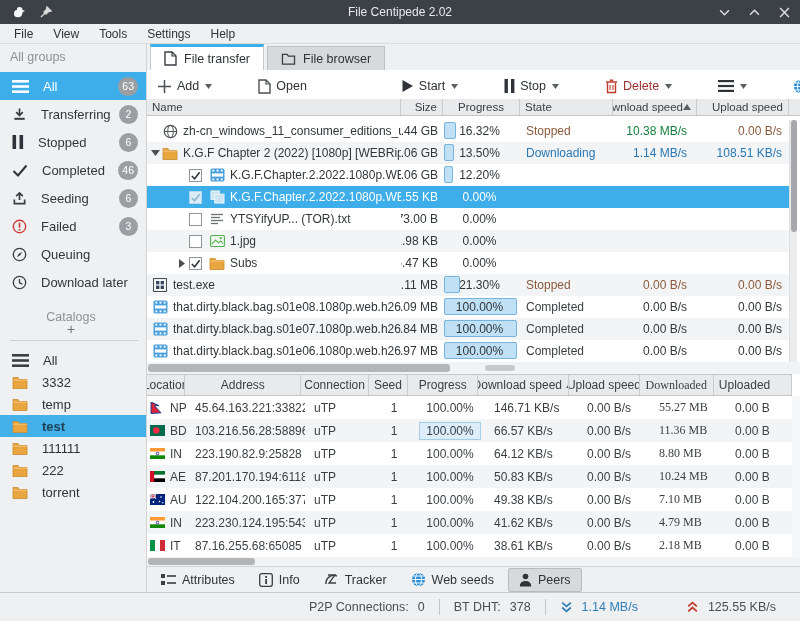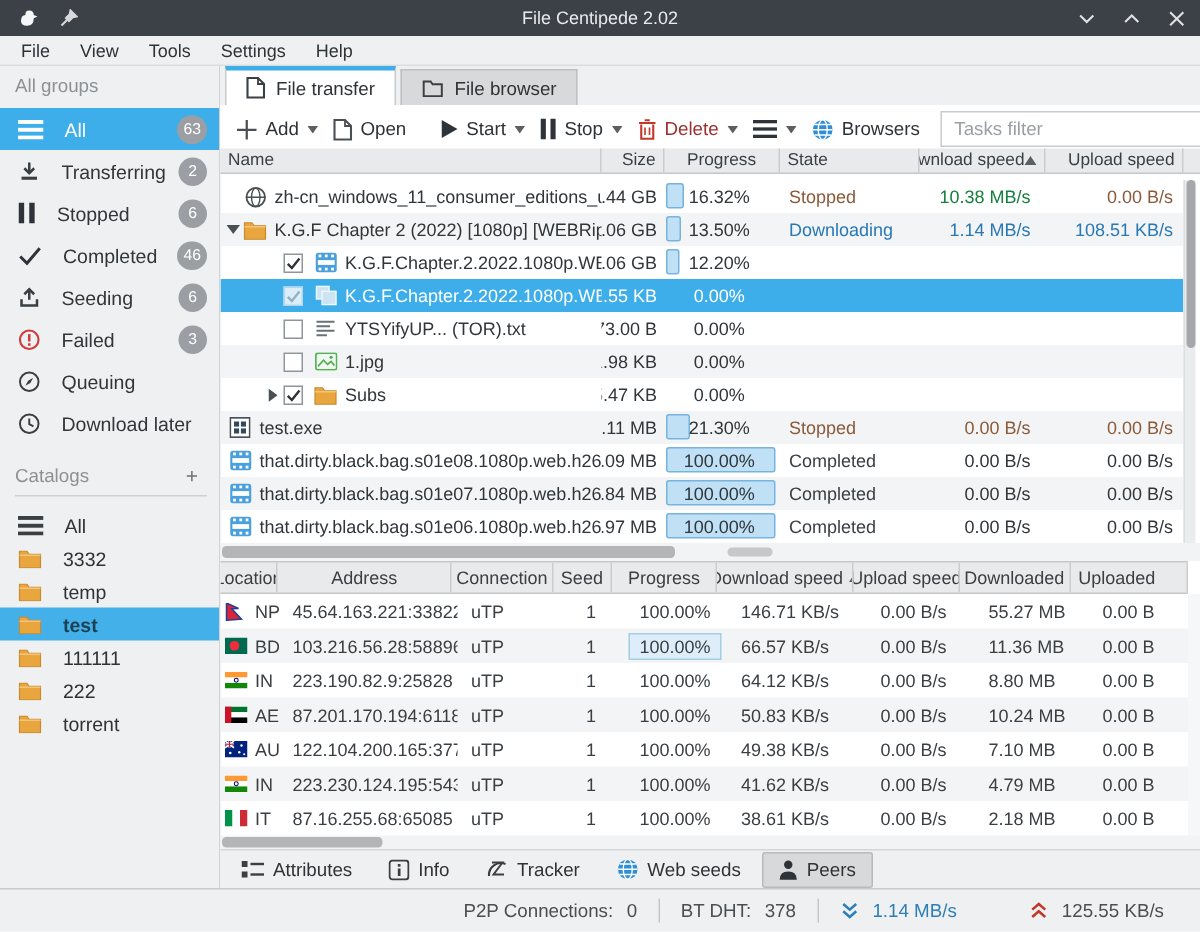--- a/index.html
+++ b/index.html
@@ -28,40 +28,40 @@
   
   .sidebar { position:absolute; top:44px; left:0; width:147px; bottom:29px;
              background:#eff0f1; border-right:1px solid #d2d3d5; }
   .side-label { color:#8b9195; padding:6px 10px 8px 10px; font-size:12.5px; }
   .group-item { height:28px; display:flex; align-items:center; padding:0 8px 0 12px; color:#31363b; }
   .group-item .g-lab { margin-left:14px; font-size:13px; flex:1; white-space:nowrap; }
   .group-item.selected { background:#3daee9; color:#ffffff; }
   .badge { min-width:19px; height:19px; border-radius:10px; background:#9b9fa3; color:#fff;
            font-size:10.5px; display:flex; align-items:center; justify-content:center; padding:0 4px; }
   .cat-head { display:flex; align-items:center; justify-content:space-between;
-              padding:14px 14px 4px 10px; color:#8b9195; font-size:12.5px; }
+              padding:14px 14px 4px 10px; color:#8b9195; font-size:12.5px;flex-direction:column; }
   .cat-plus { color:#6e7377; font-size:14px; line-height:10px; }
   .cat-divider { height:1px; background:#cfd0d2; margin:2px 8px 8px 10px; }
   .cat-item { height:22px; display:flex; align-items:center; padding-left:12px; color:#2e3338; }
   .cat-item .g-lab { margin-left:14px; font-size:13px; }
   .cat-item.selected { background:#44b0ea; color:#1c4154; font-weight:bold; }
 
   
   .main { position:absolute; left:147px; top:44px; width:653px; bottom:29px; background:#ffffff; }
 
   .tabbar { position:absolute; top:0; left:0; width:653px; height:26px; background:#eff0f1;
             display:flex; align-items:flex-end; padding-left:3px; }
   .tab { height:24px; display:flex; align-items:center; gap:7px; padding:0 13px;
          background:#d8d9da; border:1px solid #bfc0c1; border-bottom:none; color:#2e3338;
          margin-right:3px; font-size:12.5px; }
   .tab.active { height:26px; background:#ffffff; border:1px solid #c8c9ca; border-bottom:none;
                 border-top:3px solid #3daee9; }
 
   .toolbar { position:absolute; top:26px; left:0; width:653px; height:33px; background:#fff;
-             border-bottom:1px solid #dadbdc; display:flex; align-items:center; padding:0 5px; }
+             border-bottom:1px solid #dadbdc; display:flex; align-items:center; padding:0 5px;gap:36px; }
   .tbtn { display:flex; align-items:center; gap:5px; padding:4px 5px; color:#2e3338; font-size:12.5px; }
   .tbtn.danger { color:#9c2f2f; }
   .tb-sep { width:1px; height:18px; background:#d7d8d9; margin:0 6px; }
   .caret { margin-left:1px; display:inline-flex; }
   .filter { margin-left:9px; width:250px; height:24px; border:1px solid #c9cacc; background:#fff;
             display:flex; align-items:center; position:relative; }
   .filter input { border:none; outline:none; flex:1; height:100%; padding:0 8px; font-size:12.5px;
                   font-family:"Liberation Sans",sans-serif; color:#31363b; background:transparent; }
   .filter input::placeholder { color:#9aa0a4; }
 
@@ -105,21 +105,21 @@
   .hscroll2 { position:absolute; top:513px; left:0; width:653px; height:9px; background:#f2f3f4; }
   .hthumb2 { position:absolute; top:1px; left:1px; width:107px; height:7px; background:#b3b5b7; border-radius:3px; }
 
   
   .p-head { position:absolute; top:330px; left:0; width:645px; height:22px; background:#e9eaeb;
             border-top:1px solid #c6c7c8; border-bottom:1px solid #c6c7c8; display:flex;
             font-size:12px; color:#3a3f44; overflow:hidden; }
   .p0 { width:39px; justify-content:center; } .p1 { width:119px; justify-content:center; }
   .p2 { width:69px; justify-content:center; } .p3 { width:40px; justify-content:center; }
   .p4 { width:72px; justify-content:center; } .p5 { width:93px; justify-content:center; }
-  .p6 { width:72px; justify-content:center; } .p7 { width:76px; justify-content:center; }
+  .p6 { width:72px; justify-content:center; } .p7 { width:76px; justify-content:center;font-family:Liberation Serif, serif; }
   .p8 { width:80px; }
   .p-body { position:absolute; top:352px; left:0; width:645px; height:161px; overflow:hidden; }
   .pe-row { display:flex; height:23px; align-items:center; width:660px; color:#3a3f44; }
   .pe-row.alt { background:#f3f4f5; }
   .pcell2 { height:23px; display:flex; align-items:center; overflow:hidden; white-space:nowrap; }
   .pcell2.p0 { justify-content:flex-start; padding-left:3px; gap:5px; }
   .pcell2.p1, .pcell2.p2 { justify-content:flex-start; padding-left:9px; }
   .pcell2.p3, .pcell2.p4 { justify-content:center; }
   .pcell2.p5, .pcell2.p6, .pcell2.p7, .pcell2.p8 { justify-content:flex-start; padding-left:8px; }
   .flag { width:15px; height:11px; flex:none; display:inline-flex; }

